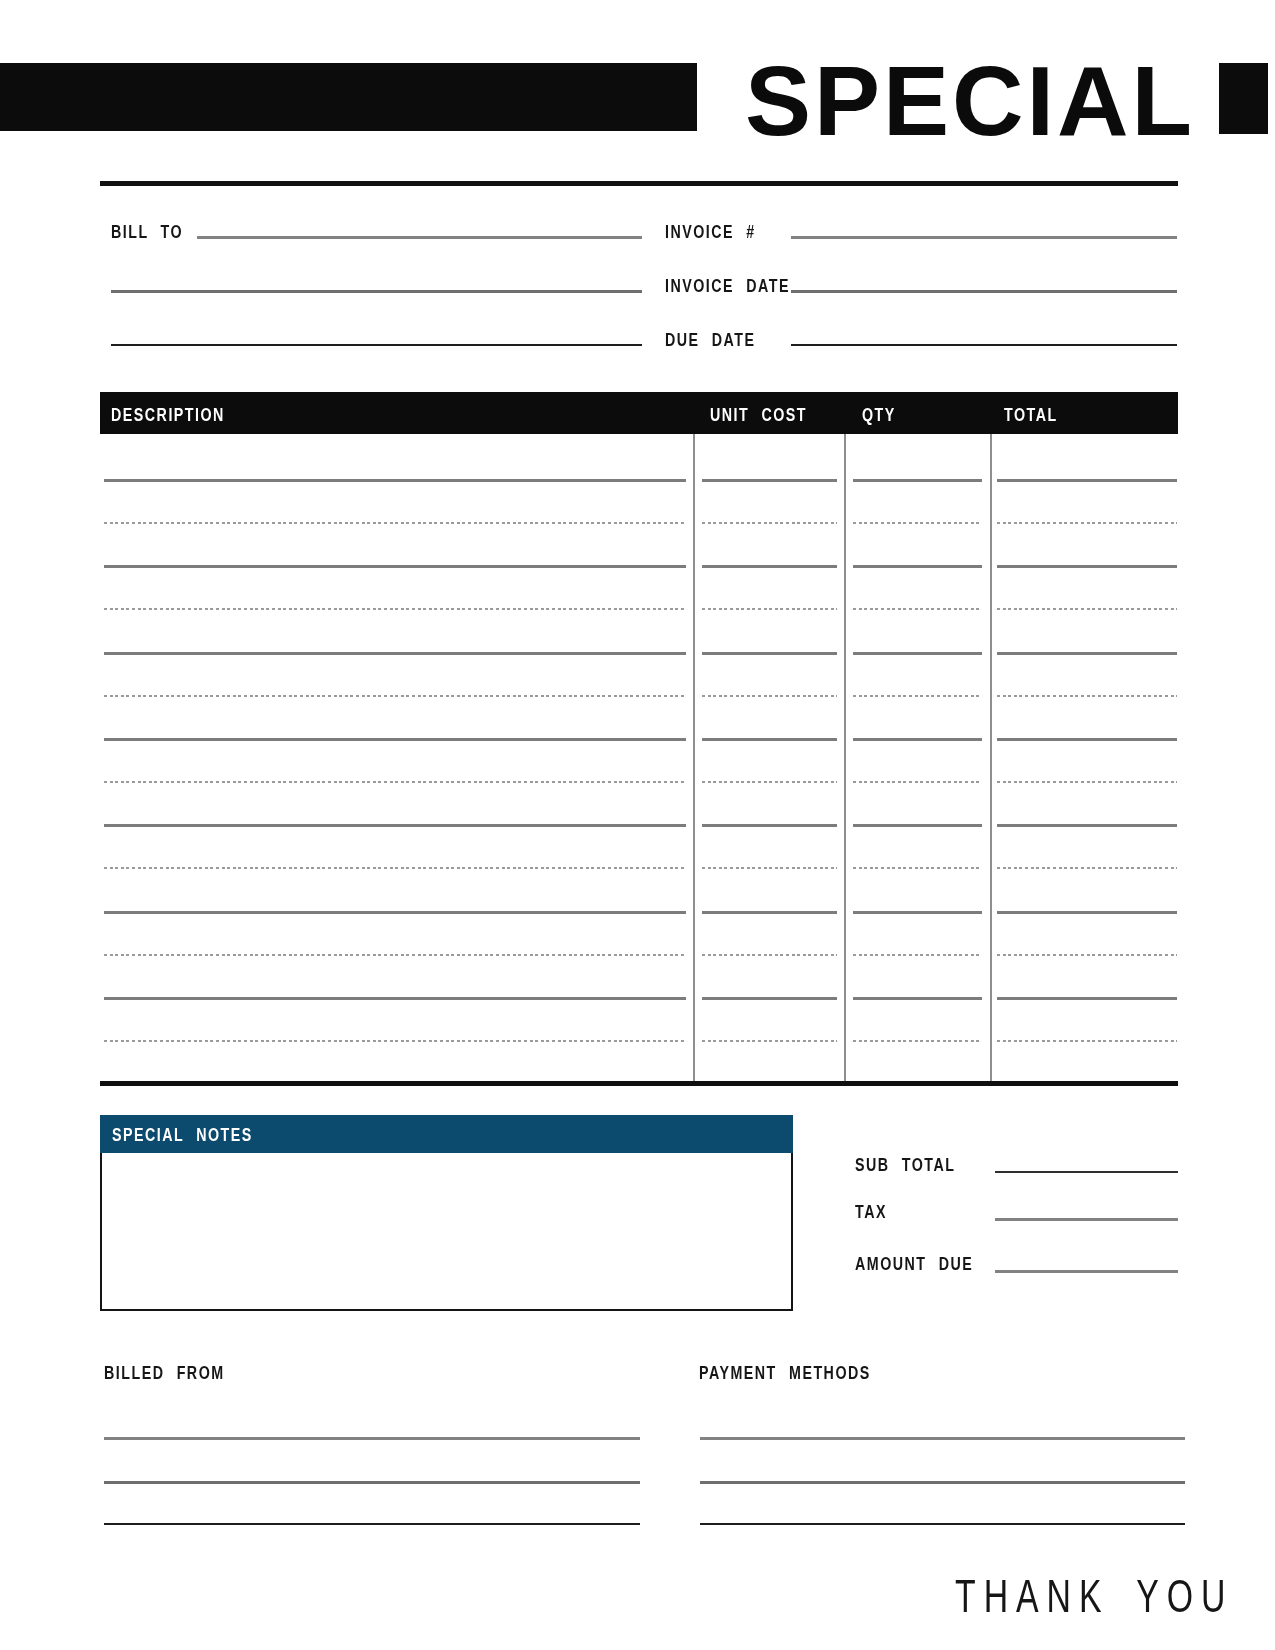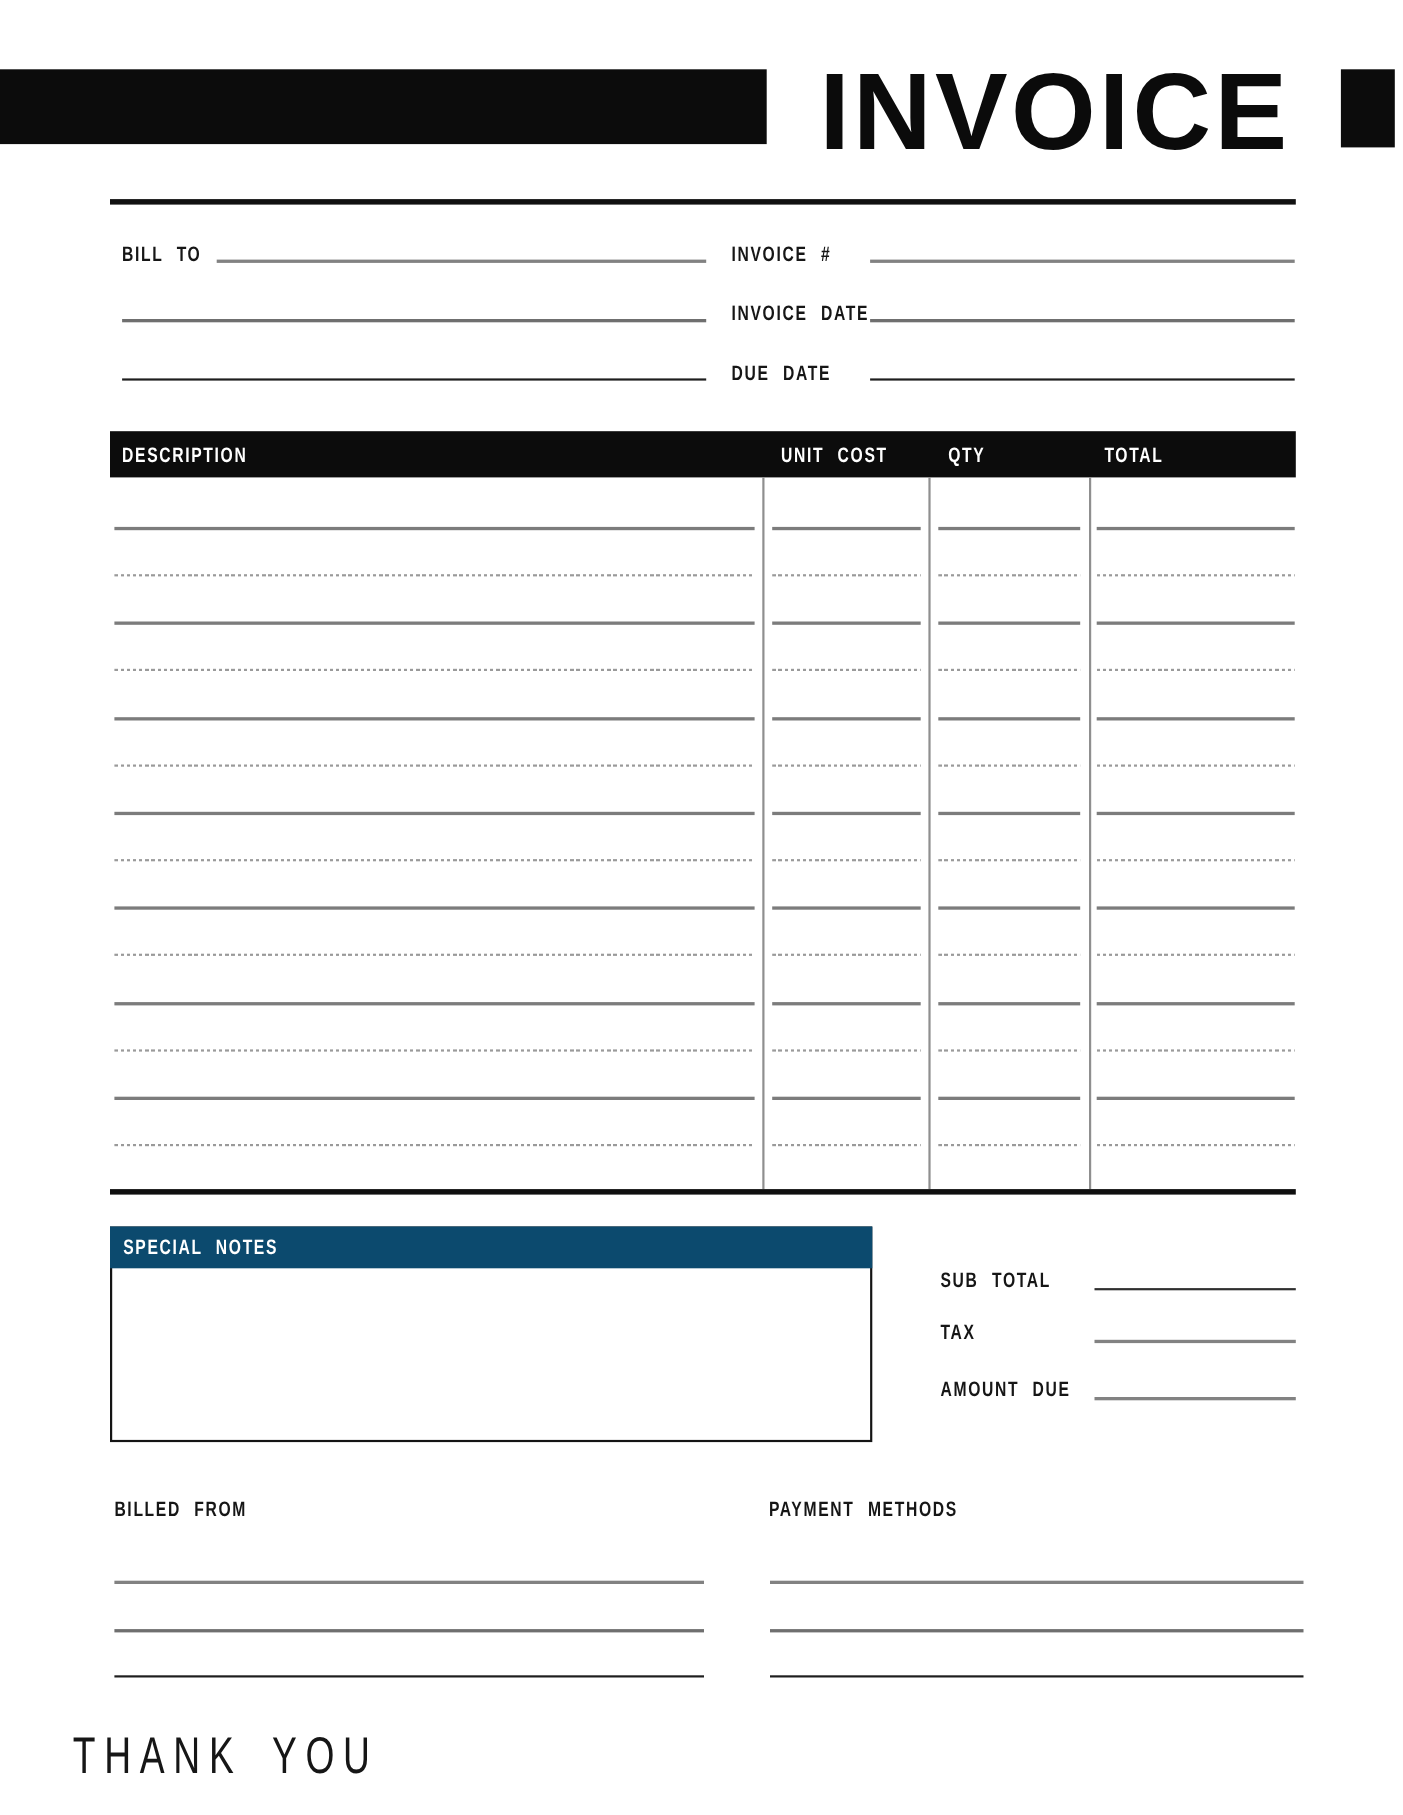--- a/index.html
+++ b/index.html
@@ -35,35 +35,35 @@
   
   .thead{left:100px;top:392px;width:1078px;height:42px;background:#0c0c0c;}
   .vsep{position:absolute;top:434px;height:647px;width:2px;background:#8f8f8f;}
   .rl{position:absolute;height:3px;background:#7c7c7c;}
   .rl.dotted{height:2px;background:repeating-linear-gradient(to right,#9a9a9a 0 3px,transparent 3px 5.6px);}
   .table-bottom{left:100px;top:1081px;width:1078px;height:5px;background:#0f0f0f;}
   
   .notes{left:100px;top:1115px;width:693px;height:196px;border:2px solid #141414;box-sizing:border-box;background:#fff;}
   .notes-head{position:absolute;left:-2px;top:-2px;width:693px;height:38px;background:#0c4a6e;}
   
-  .thanks-wrap{left:0;top:1572px;width:1275px;text-align:left;}
+  .thanks-wrap{left:0;top:1572px;width:1275px;text-align:right;}
   .thanks{
     display:inline-block;
     font-size:47px;line-height:47px;font-weight:400;
     letter-spacing:11px;word-spacing:14px;color:#161616;white-space:nowrap;
     transform:translateX(12px) scaleX(0.72);
   }
 </style>
 </head>
 <body>
 
 <div id="page">
 
   <div class="abs banner"></div>
-  <div class="abs title">INVOICE</div>
+  <div class="abs title">SPECIAL</div>
   <div class="abs square"></div>
   <div class="abs rule-top"></div>
 
   <div class="lbl" style="left:111px;top:222px;">BILL TO</div>
   <div class="ln" style="left:197px;top:236px;width:445px;"></div>
   <div class="ln mid" style="left:111px;top:290px;width:531px;"></div>
   <div class="ln dark" style="left:111px;top:344px;width:531px;"></div>
 
   <div class="lbl" style="left:665px;top:222px;">INVOICE #</div>
   <div class="ln" style="left:791px;top:236px;width:386px;"></div>

